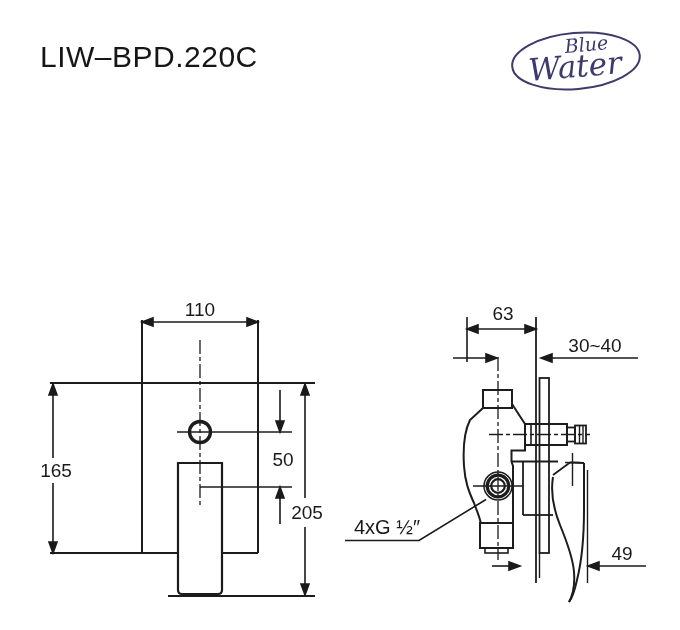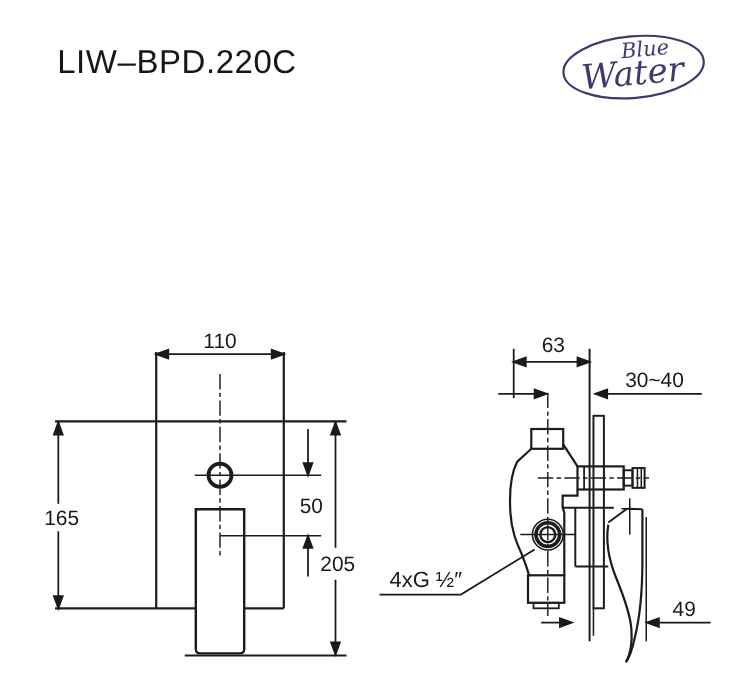--- a/index.html
+++ b/index.html
@@ -1,21 +1,21 @@
 <!DOCTYPE html>
 <html><head>
 <meta charset="utf-8">
 <style>
   html,body{margin:0;padding:0;background:#fff;}
   .canvas{
     position:relative;width:680px;height:630px;background:#ffffff;
     font-family:"Liberation Sans",sans-serif;overflow:hidden;
   }
   .model-code{
-    position:absolute;left:52px;top:40px;font-size:30px;color:#161616;
+    position:absolute;left:40px;top:40px;font-size:30px;color:#161616;
     letter-spacing:0.5px;font-weight:400;
   }
   .logo-svg{position:absolute;left:500px;top:14px;}
   .drawing-svg{position:absolute;left:0;top:0;}
   svg text{font-family:"Liberation Sans",sans-serif;}
   .logo-text{font-family:"DejaVu Serif",serif;font-style:italic;}
   .dim-text{fill:#1a1a1a;}
 </style>
 </head>
 <body>

